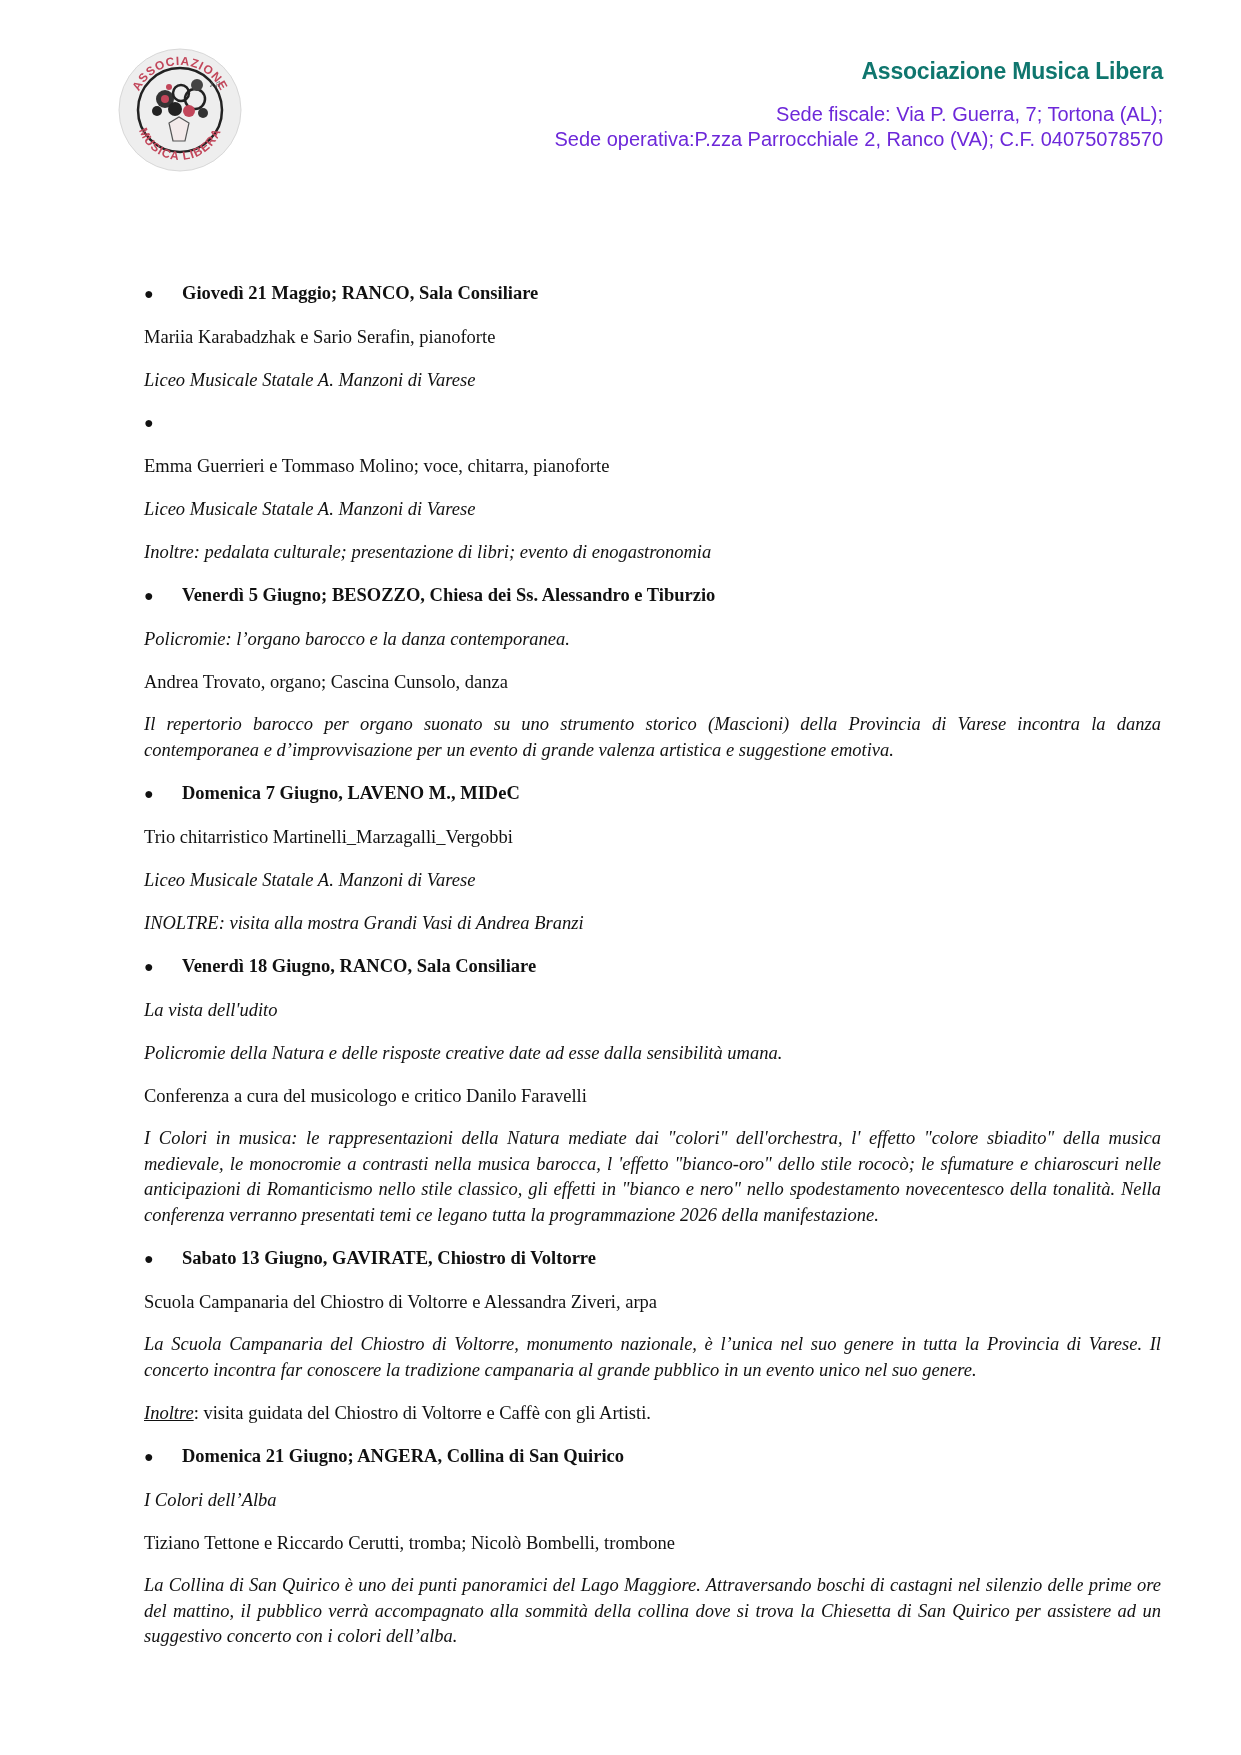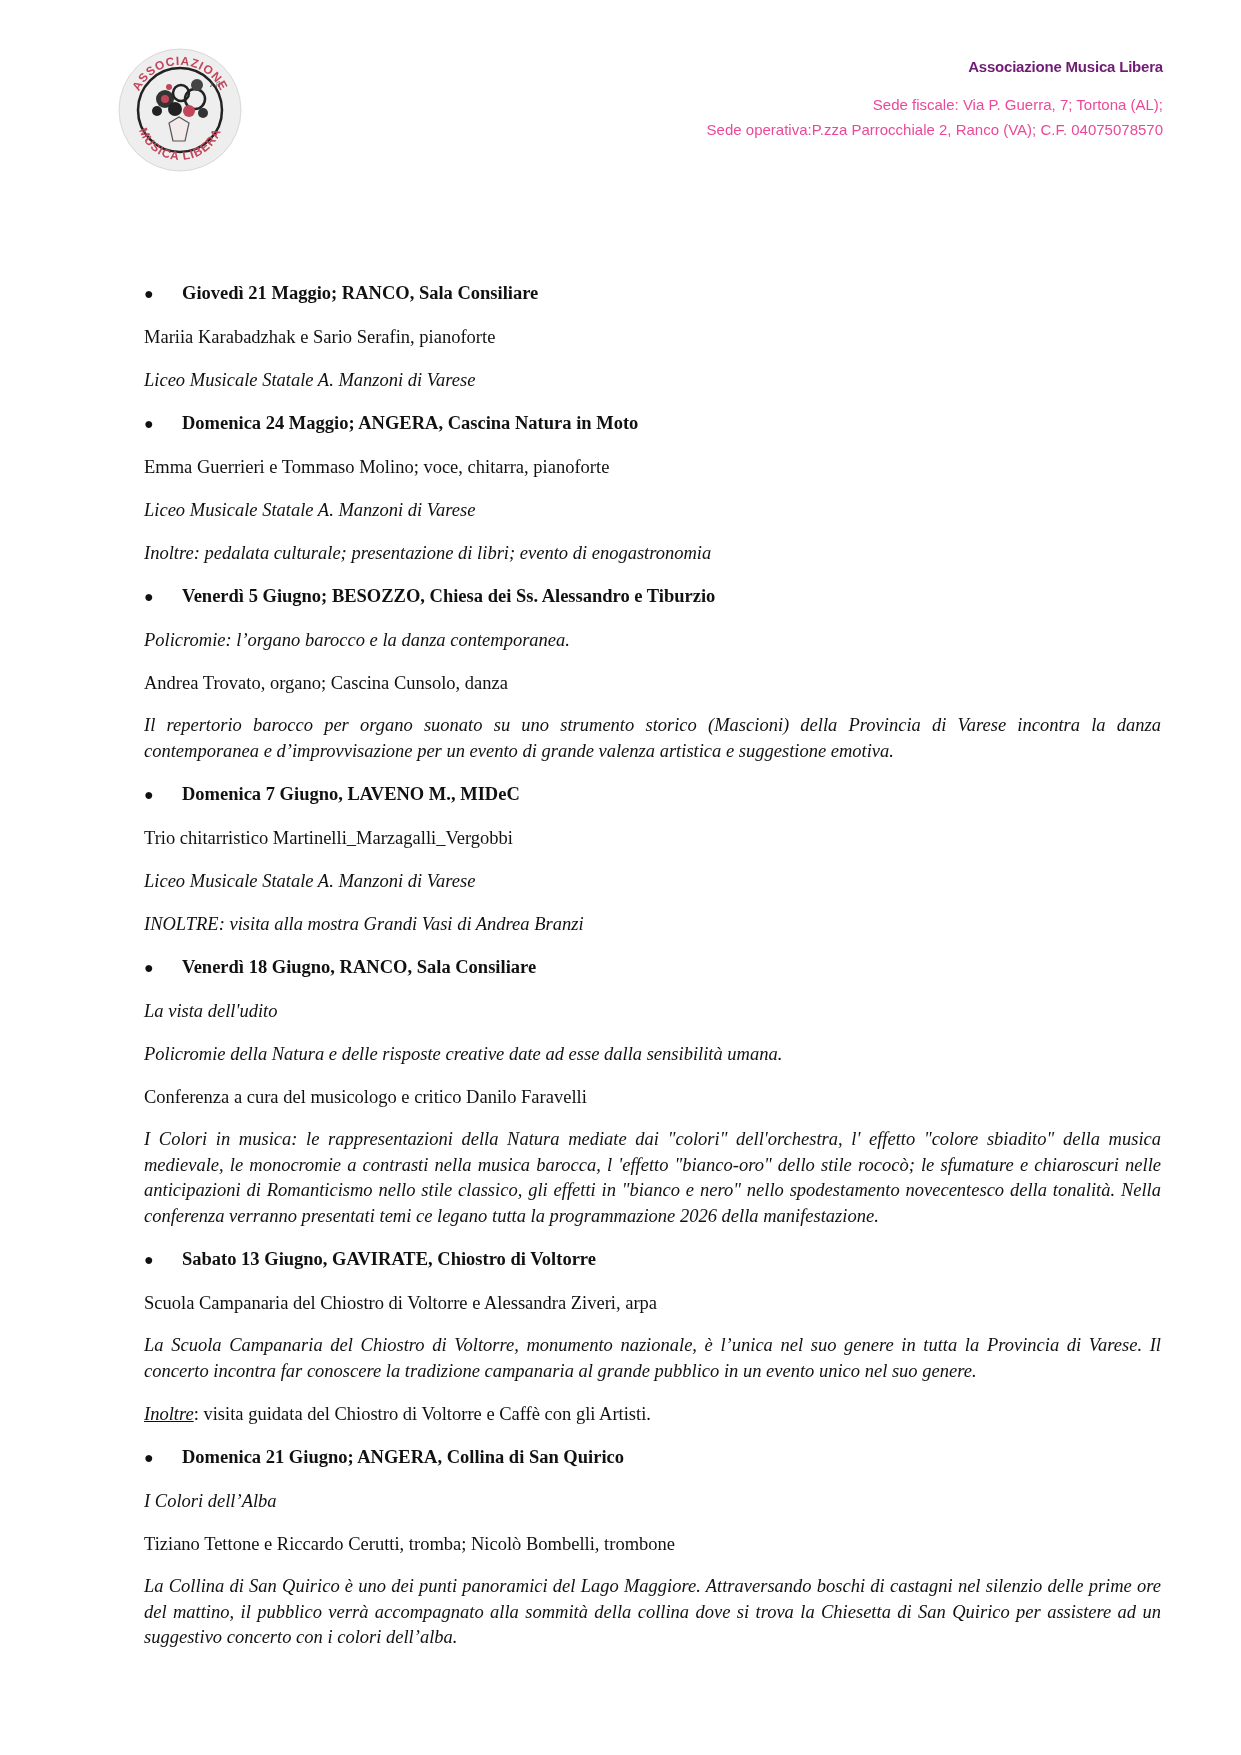--- a/index.html
+++ b/index.html
@@ -1,20 +1,20 @@
 <!DOCTYPE html>
 <html><head>
 <meta charset="utf-8">
 <style>
   html, body { margin: 0; padding: 0; background: #ffffff; }
   body { width: 1241px; height: 1755px; position: relative; overflow: hidden; color: #111; }
   .logo { position: absolute; left: 117px; top: 47px; width: 126px; height: 126px; }
   .header { position: absolute; right: 78px; top: 58px; text-align: right; font-family: "Liberation Sans", sans-serif; }
-  .org-name { font-size: 15px; font-weight: bold; color: #701a75; margin-bottom: 17px; letter-spacing: -0.2px; }
-  .addr { font-size: 15px; line-height: 25px; color: #ec4899; }
+  .org-name { font-size: 23px; font-weight: bold; color: #0f766e; margin-bottom: 17px; letter-spacing: -0.2px; }
+  .addr { font-size: 20px; line-height: 25px; color: #6d28d9; }
   .content { position: absolute; left: 144px; top: 280px; width: 1017px; font-family: "Liberation Serif", serif; font-size: 18.5px; color: #111; }
   .p { margin: 0; line-height: 26px; min-height: 26px; }
   .gap { margin-top: 17px; }
   .bullet { display: flex; align-items: baseline; font-weight: bold; }
   .bullet .dot { width: 38px; display: inline-block; font-weight: normal; font-size: 16px; }
   .italic { font-style: italic; }
   .bold { font-weight: normal; }
   .justify { text-align: justify; line-height: 25.5px; }
   .u { text-decoration: underline; }
 </style>
@@ -63,21 +63,20 @@
         <span class="dot">●</span>
         <span>Giovedì 21 Maggio; RANCO, Sala Consiliare</span>
       </p>
     <p class="p gap" style="margin-left:0">Mariia Karabadzhak e Sario Serafin, pianoforte</p>
     <p class="p gap italic">Liceo Musicale Statale A. Manzoni di Varese</p>
   </div>
 
   <div>
     <p class="p gap bullet">
         <span class="dot">●</span>
-        <span>Domenica 24 Maggio; ANGERA, Cascina Natura in Moto</span>
       </p>
     <p class="p gap">Emma Guerrieri e Tommaso Molino; voce, chitarra, pianoforte</p>
     <p class="p gap italic">Liceo Musicale Statale A. Manzoni di Varese</p>
     <p class="p gap italic"><span class="bold">Inoltre</span><span>: pedalata culturale; presentazione di libri; evento di enogastronomia</span></p>
   </div>
 
   <div>
     <p class="p gap bullet">
         <span class="dot">●</span>
         <span>Venerdì 5 Giugno; BESOZZO, Chiesa dei Ss. Alessandro e Tiburzio</span>

